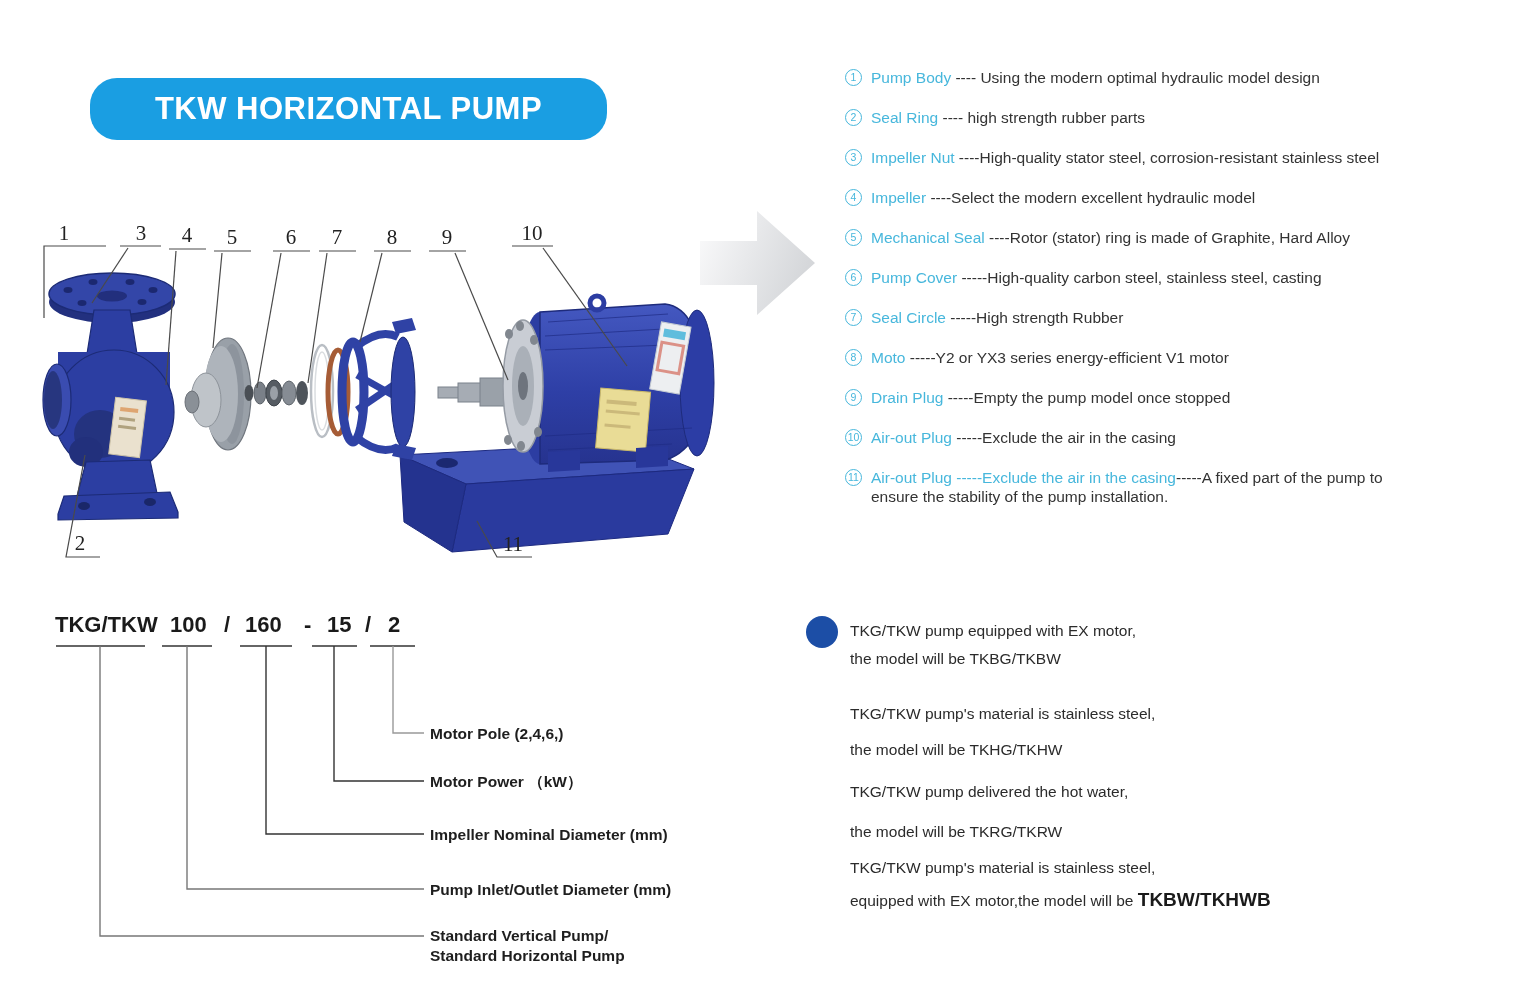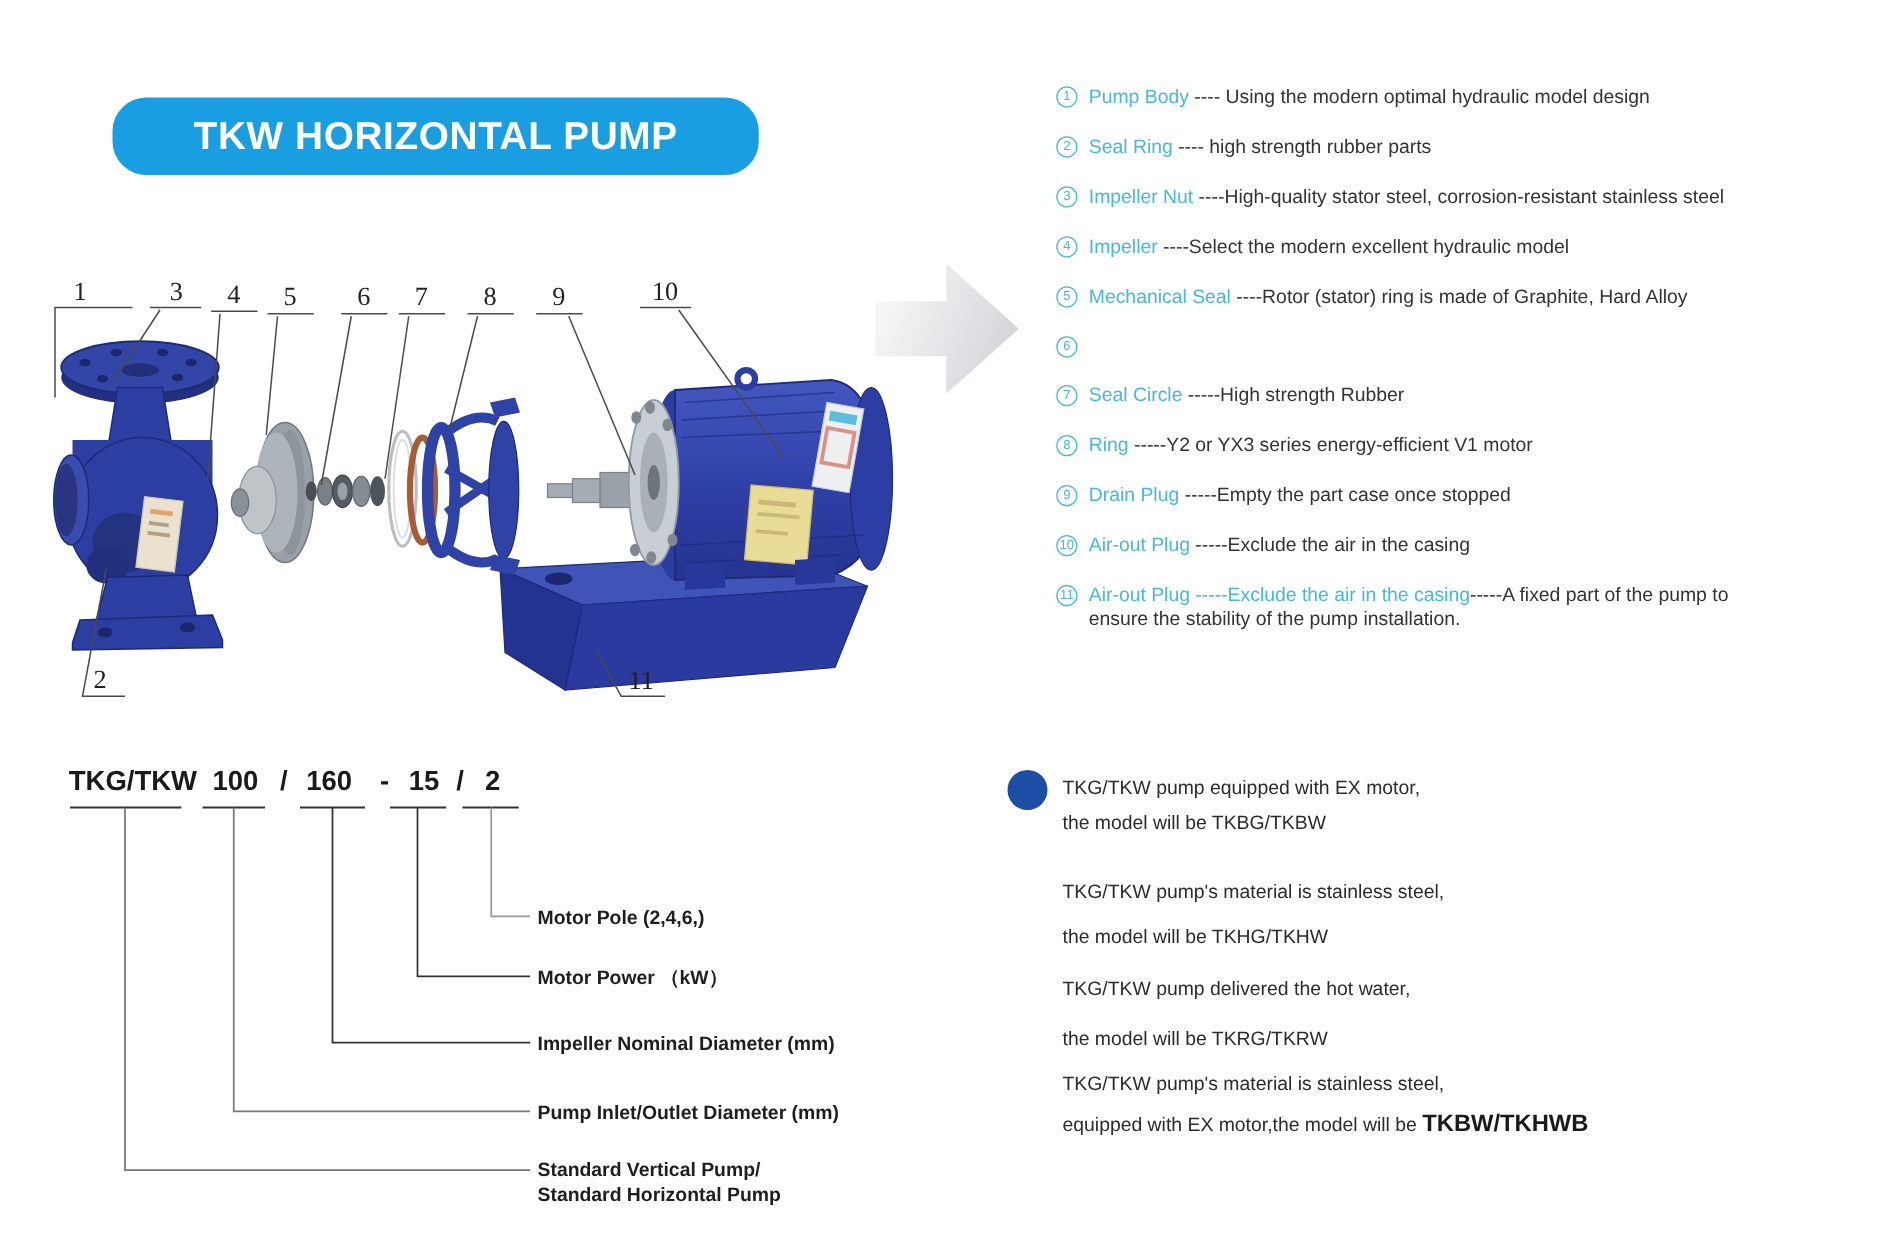--- a/index.html
+++ b/index.html
@@ -226,32 +226,33 @@
   <div class="part-item">
     <span class="pnum">4</span>
     <span class="ptext"><span class="pname">Impeller</span><span class="pdesc"> ----Select the modern excellent hydraulic model</span></span>
   </div>
   <div class="part-item">
     <span class="pnum">5</span>
     <span class="ptext"><span class="pname">Mechanical Seal</span><span class="pdesc"> ----Rotor (stator) ring is made of Graphite, Hard Alloy</span></span>
   </div>
   <div class="part-item">
     <span class="pnum">6</span>
+    <span class="ptext"><span class="pname">Pump Cover</span><span class="pdesc"> -----High-quality carbon steel, stainless steel, casting</span></span>
   </div>
   <div class="part-item">
     <span class="pnum">7</span>
     <span class="ptext"><span class="pname">Seal Circle</span><span class="pdesc"> -----High strength Rubber</span></span>
   </div>
   <div class="part-item">
     <span class="pnum">8</span>
-    <span class="ptext"><span class="pname">Ring</span><span class="pdesc"> -----Y2 or YX3 series energy-efficient V1 motor</span></span>
+    <span class="ptext"><span class="pname">Moto</span><span class="pdesc"> -----Y2 or YX3 series energy-efficient V1 motor</span></span>
   </div>
   <div class="part-item">
     <span class="pnum">9</span>
-    <span class="ptext"><span class="pname">Drain Plug</span><span class="pdesc"> -----Empty the part case once stopped</span></span>
+    <span class="ptext"><span class="pname">Drain Plug</span><span class="pdesc"> -----Empty the pump model once stopped</span></span>
   </div>
   <div class="part-item">
     <span class="pnum">10</span>
     <span class="ptext"><span class="pname">Air-out Plug</span><span class="pdesc"> -----Exclude the air in the casing</span></span>
   </div>
   <div class="part-item">
     <span class="pnum">11</span>
     <span class="ptext"><span class="pname">Air-out Plug</span><span class="pcyan"> -----Exclude the air in the casing</span><span class="pdesc">-----A fixed part of the pump to</span><span class="pdesc2">ensure the stability of the pump installation.</span></span>
   </div>
 </div>

